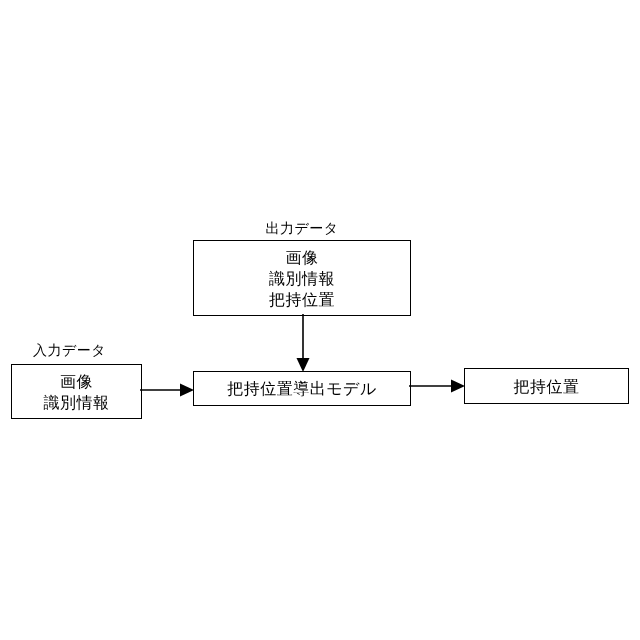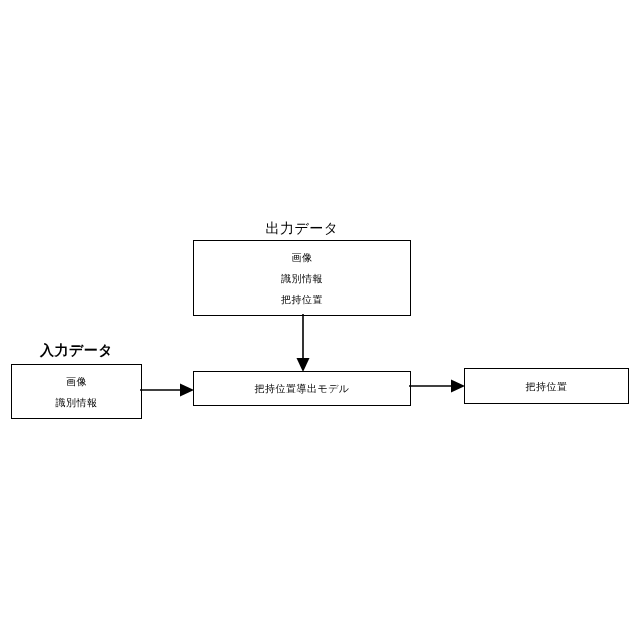--- a/index.html
+++ b/index.html
@@ -25,21 +25,21 @@
     border: 1.5px solid #000000;
     background: #ffffff;
     display: flex;
     flex-direction: column;
     align-items: center;
     justify-content: center;
     text-align: center;
   }
   .node .line {
     display: block;
-    font-size: 10px;
+    font-size: 16px;
     line-height: 21px;
     white-space: nowrap;
     letter-spacing: 0.5px;
   }
 
   
   .caption {
     position: absolute;
     font-size: 14px;
     line-height: 18px;
@@ -61,21 +61,21 @@
     fill: #000000;
   }
 
   
   #box-teacher      { left: 193px; top: 240px; width: 218px; height: 76px; }
   #box-input        { left: 11px;  top: 364px; width: 131px; height: 55px; }
   #box-model        { left: 193px; top: 371px; width: 218px; height: 35px; }
   #box-output       { left: 464px; top: 368px; width: 165px; height: 36px; }
 
   #cap-teacher      { left: 193px; top: 219px; width: 218px; }
-  #cap-input        { left: 11px;  top: 341px; width: 131px; font-weight: bold; }
+  #cap-input        { left: 4px;  top: 341px; width: 131px; }
   #cap-output       { left: 464px; top: 346px; width: 165px; }
 
   #arrow-teacher-model { left: 290px; top: 314px;  width: 26px;  height: 60px; }
   #arrow-input-model   { left: 140px; top: 378px;  width: 56px;  height: 24px; }
   #arrow-model-output  { left: 409px; top: 374px;  width: 58px;  height: 24px; }
 </style>
 </head>
 <body>
 
 <div id="canvas">

